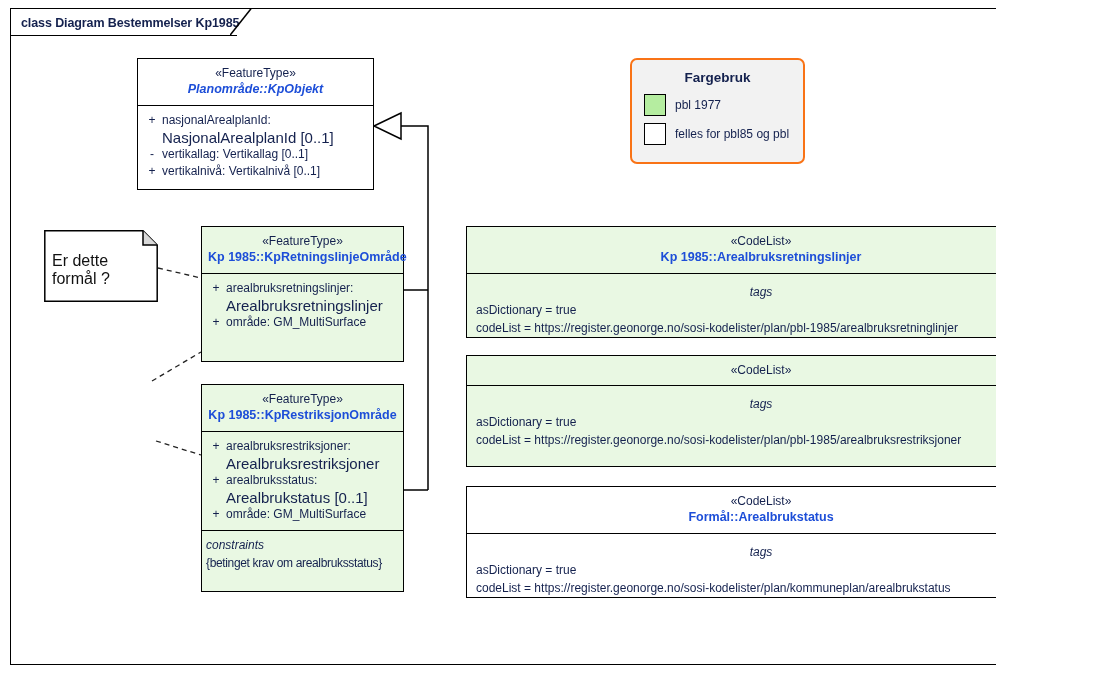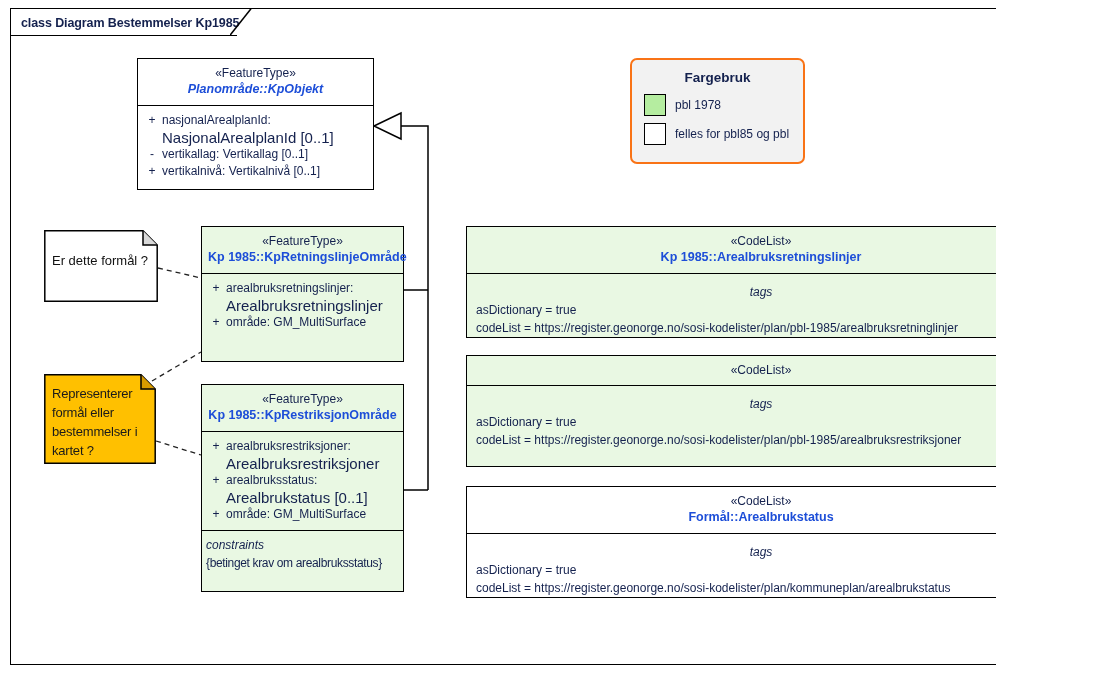--- a/index.html
+++ b/index.html
@@ -167,21 +167,21 @@
   }
   .note-shape {
     position: absolute;
     inset: 0;
   }
   .note-text {
     position: absolute;
     left: 8px;
     top: 8px;
     right: 6px;
-    font-size: 13px;
+    font-size: 16px;
     color: #111111;
     line-height: 18px;
   }
   .note-text.yellow-note {
     color: #1a1a1a;
     letter-spacing: -0.2px;
   }
 
   
   .legend {
@@ -377,38 +377,26 @@
   </div>
 
   <div class="note" style="left:44px; top:230px; width:114px; height:72px;">
     <svg class="note-shape" viewBox="0 0 114 72" preserveAspectRatio="none">
       <path d="M 0.8 0.8 L 99 0.8 L 113.2 15 L 113.2 71.2 L 0.8 71.2 Z" fill="#ffffff" stroke="#000" stroke-width="1.5"></path>
       <path d="M 99 0.8 L 99 15 L 113.2 15" fill="#d8d8d8" stroke="#000" stroke-width="1.5"></path>
     </svg>
     <div class="note-text" style="top:22px;">Er dette formål ?</div>
   </div>
 
-  <div class="note" style="left:44px; top:374px; width:112px; height:90px;">
-    <svg class="note-shape" viewBox="0 0 112 90" preserveAspectRatio="none">
-      <path d="M 0.8 0.8 L 97 0.8 L 111.2 15 L 111.2 89.2 L 0.8 89.2 Z" fill="#ffc000" stroke="#000" stroke-width="1.5"></path>
-      <path d="M 97 0.8 L 97 15 L 111.2 15" fill="#d89b00" stroke="#000" stroke-width="1.5"></path>
-    </svg>
-    <div class="note-text yellow-note" style="top:10px; line-height:19px;">
-      <div>Representerer</div>
-      <div>formål eller</div>
-      <div>bestemmelser i</div>
-      <div>kartet ?</div>
-    </div>
-  </div>
 
   <div class="legend">
     <div class="legend-title">Fargebruk</div>
     <div class="legend-row">
       <div class="legend-swatch" style="background:#b5eda0;"></div>
-      <div class="legend-label">pbl 1978</div>
+      <div class="legend-label">pbl 1977</div>
     </div>
     <div class="legend-row">
       <div class="legend-swatch" style="background:#ffffff;"></div>
       <div class="legend-label">felles for pbl85 og pbl</div>
     </div>
   </div>
 
 </div>
 
 </body></html>

